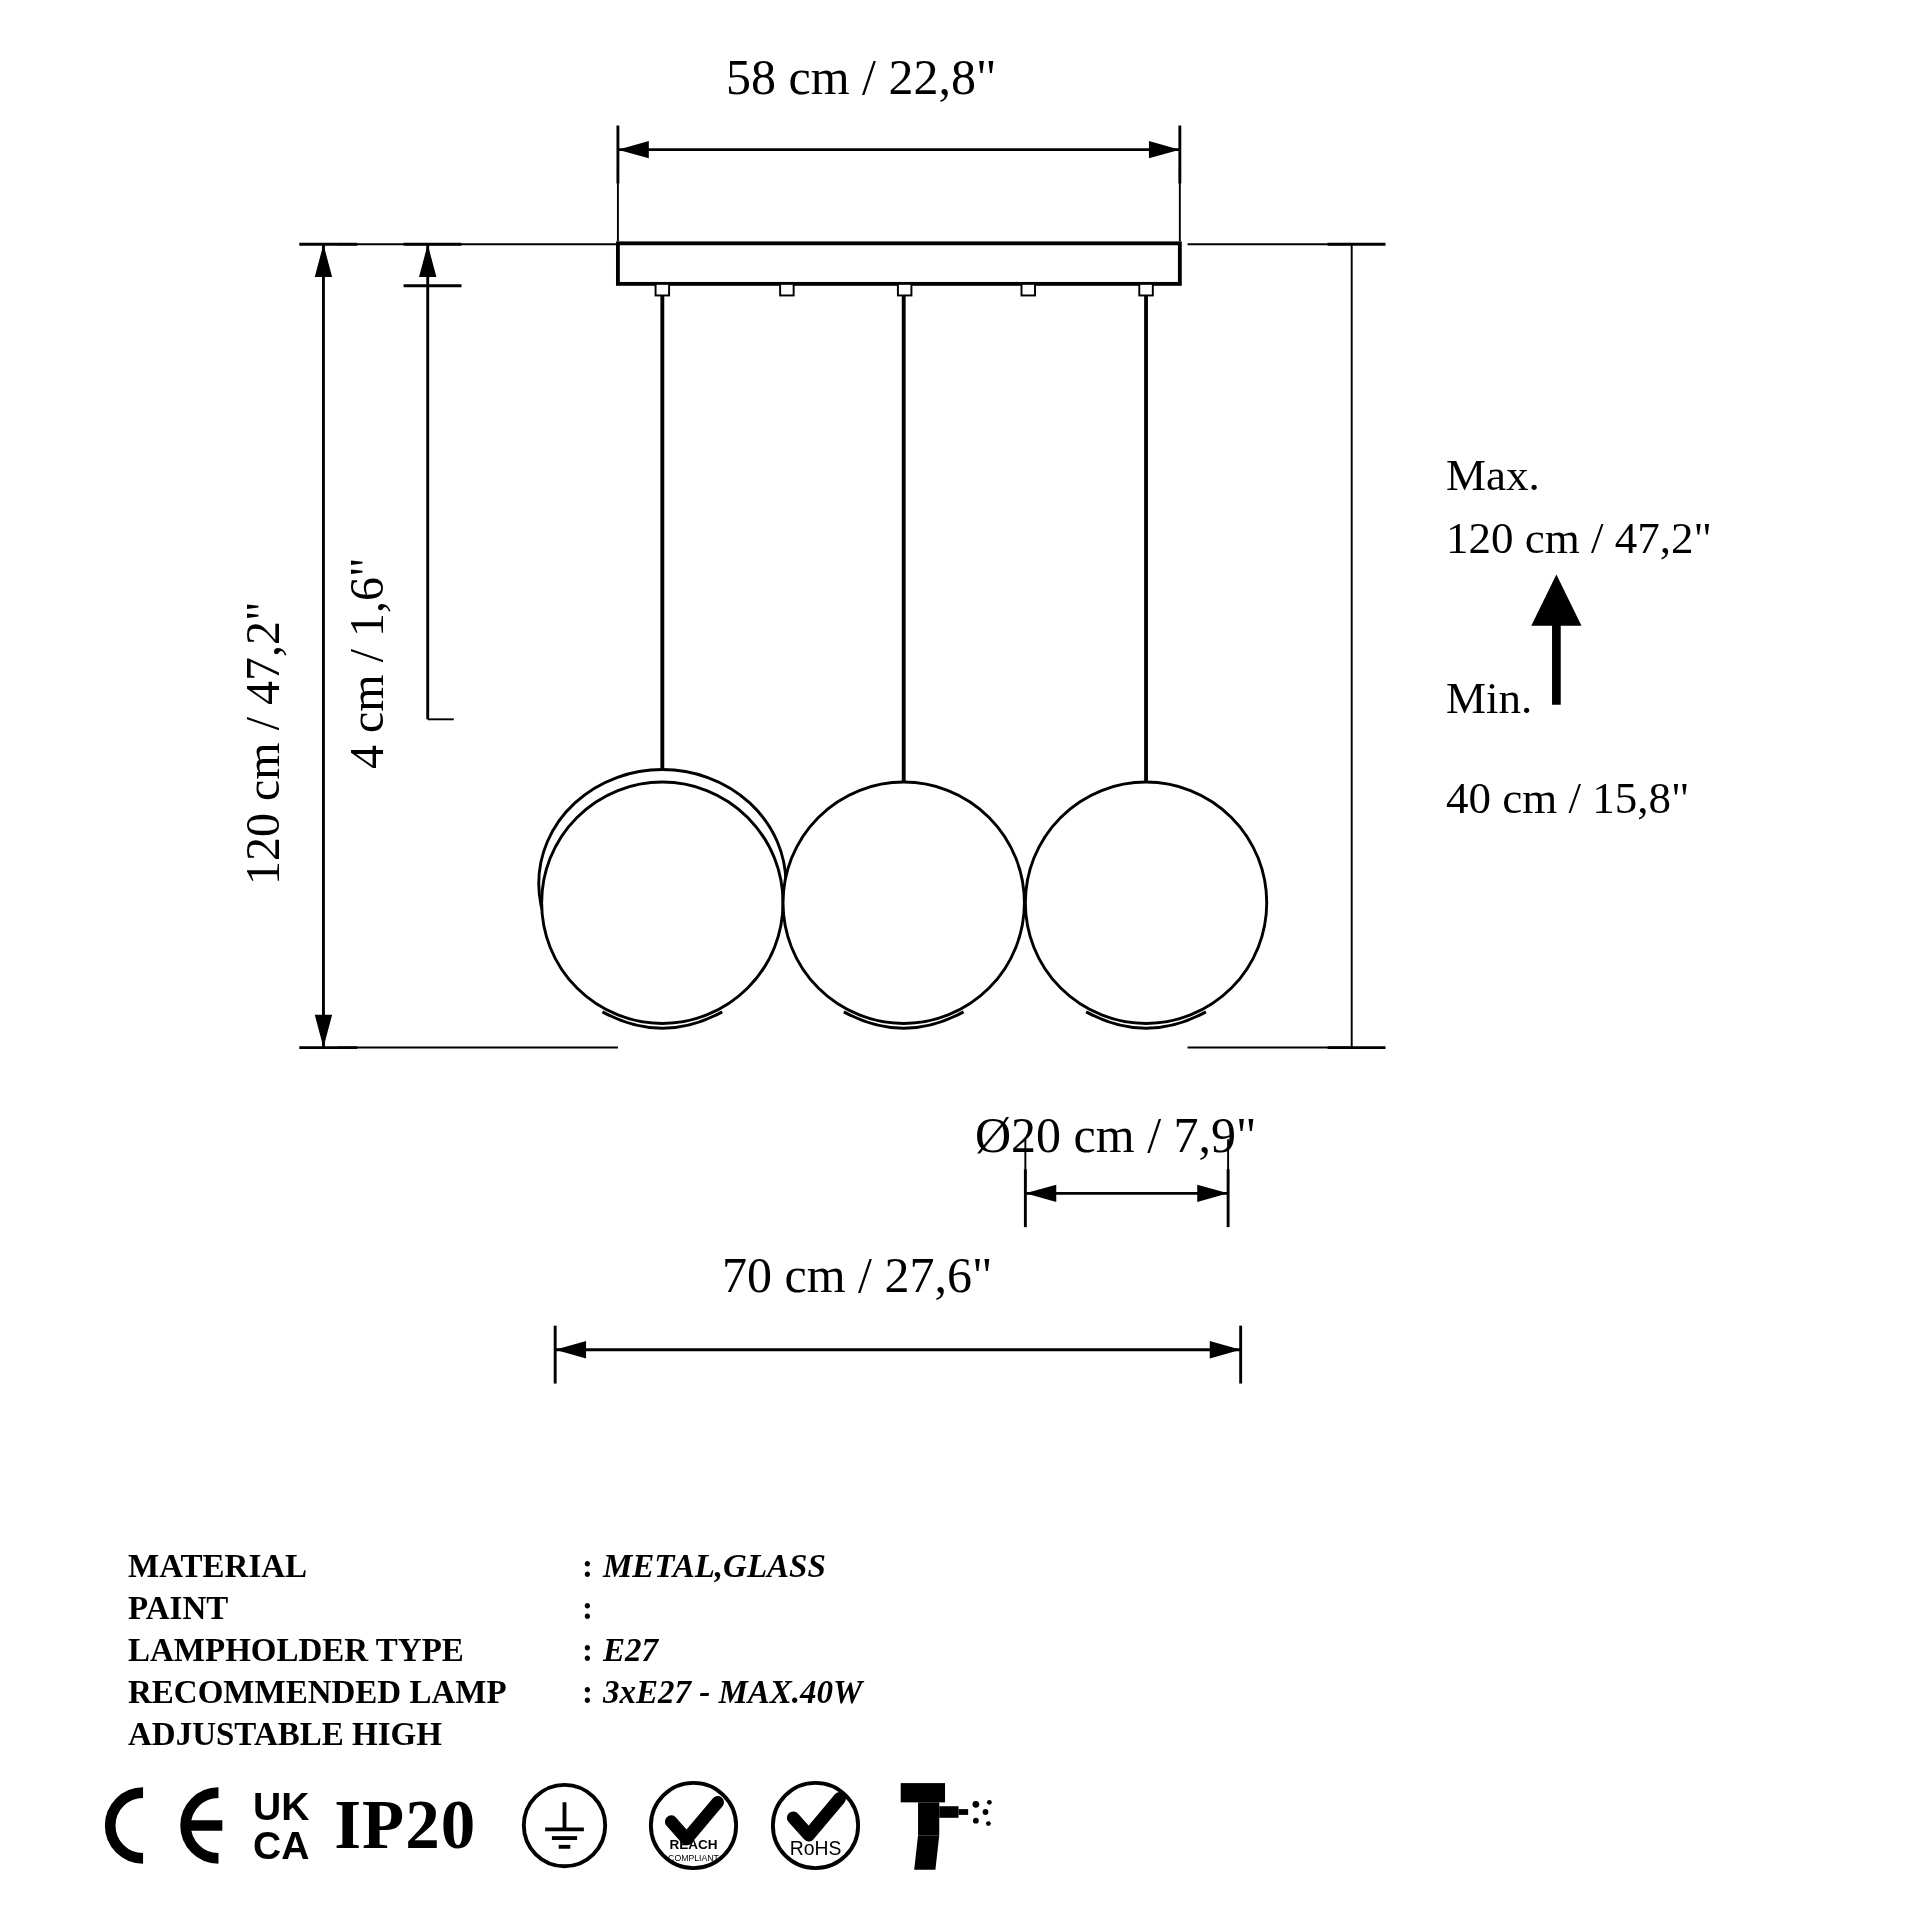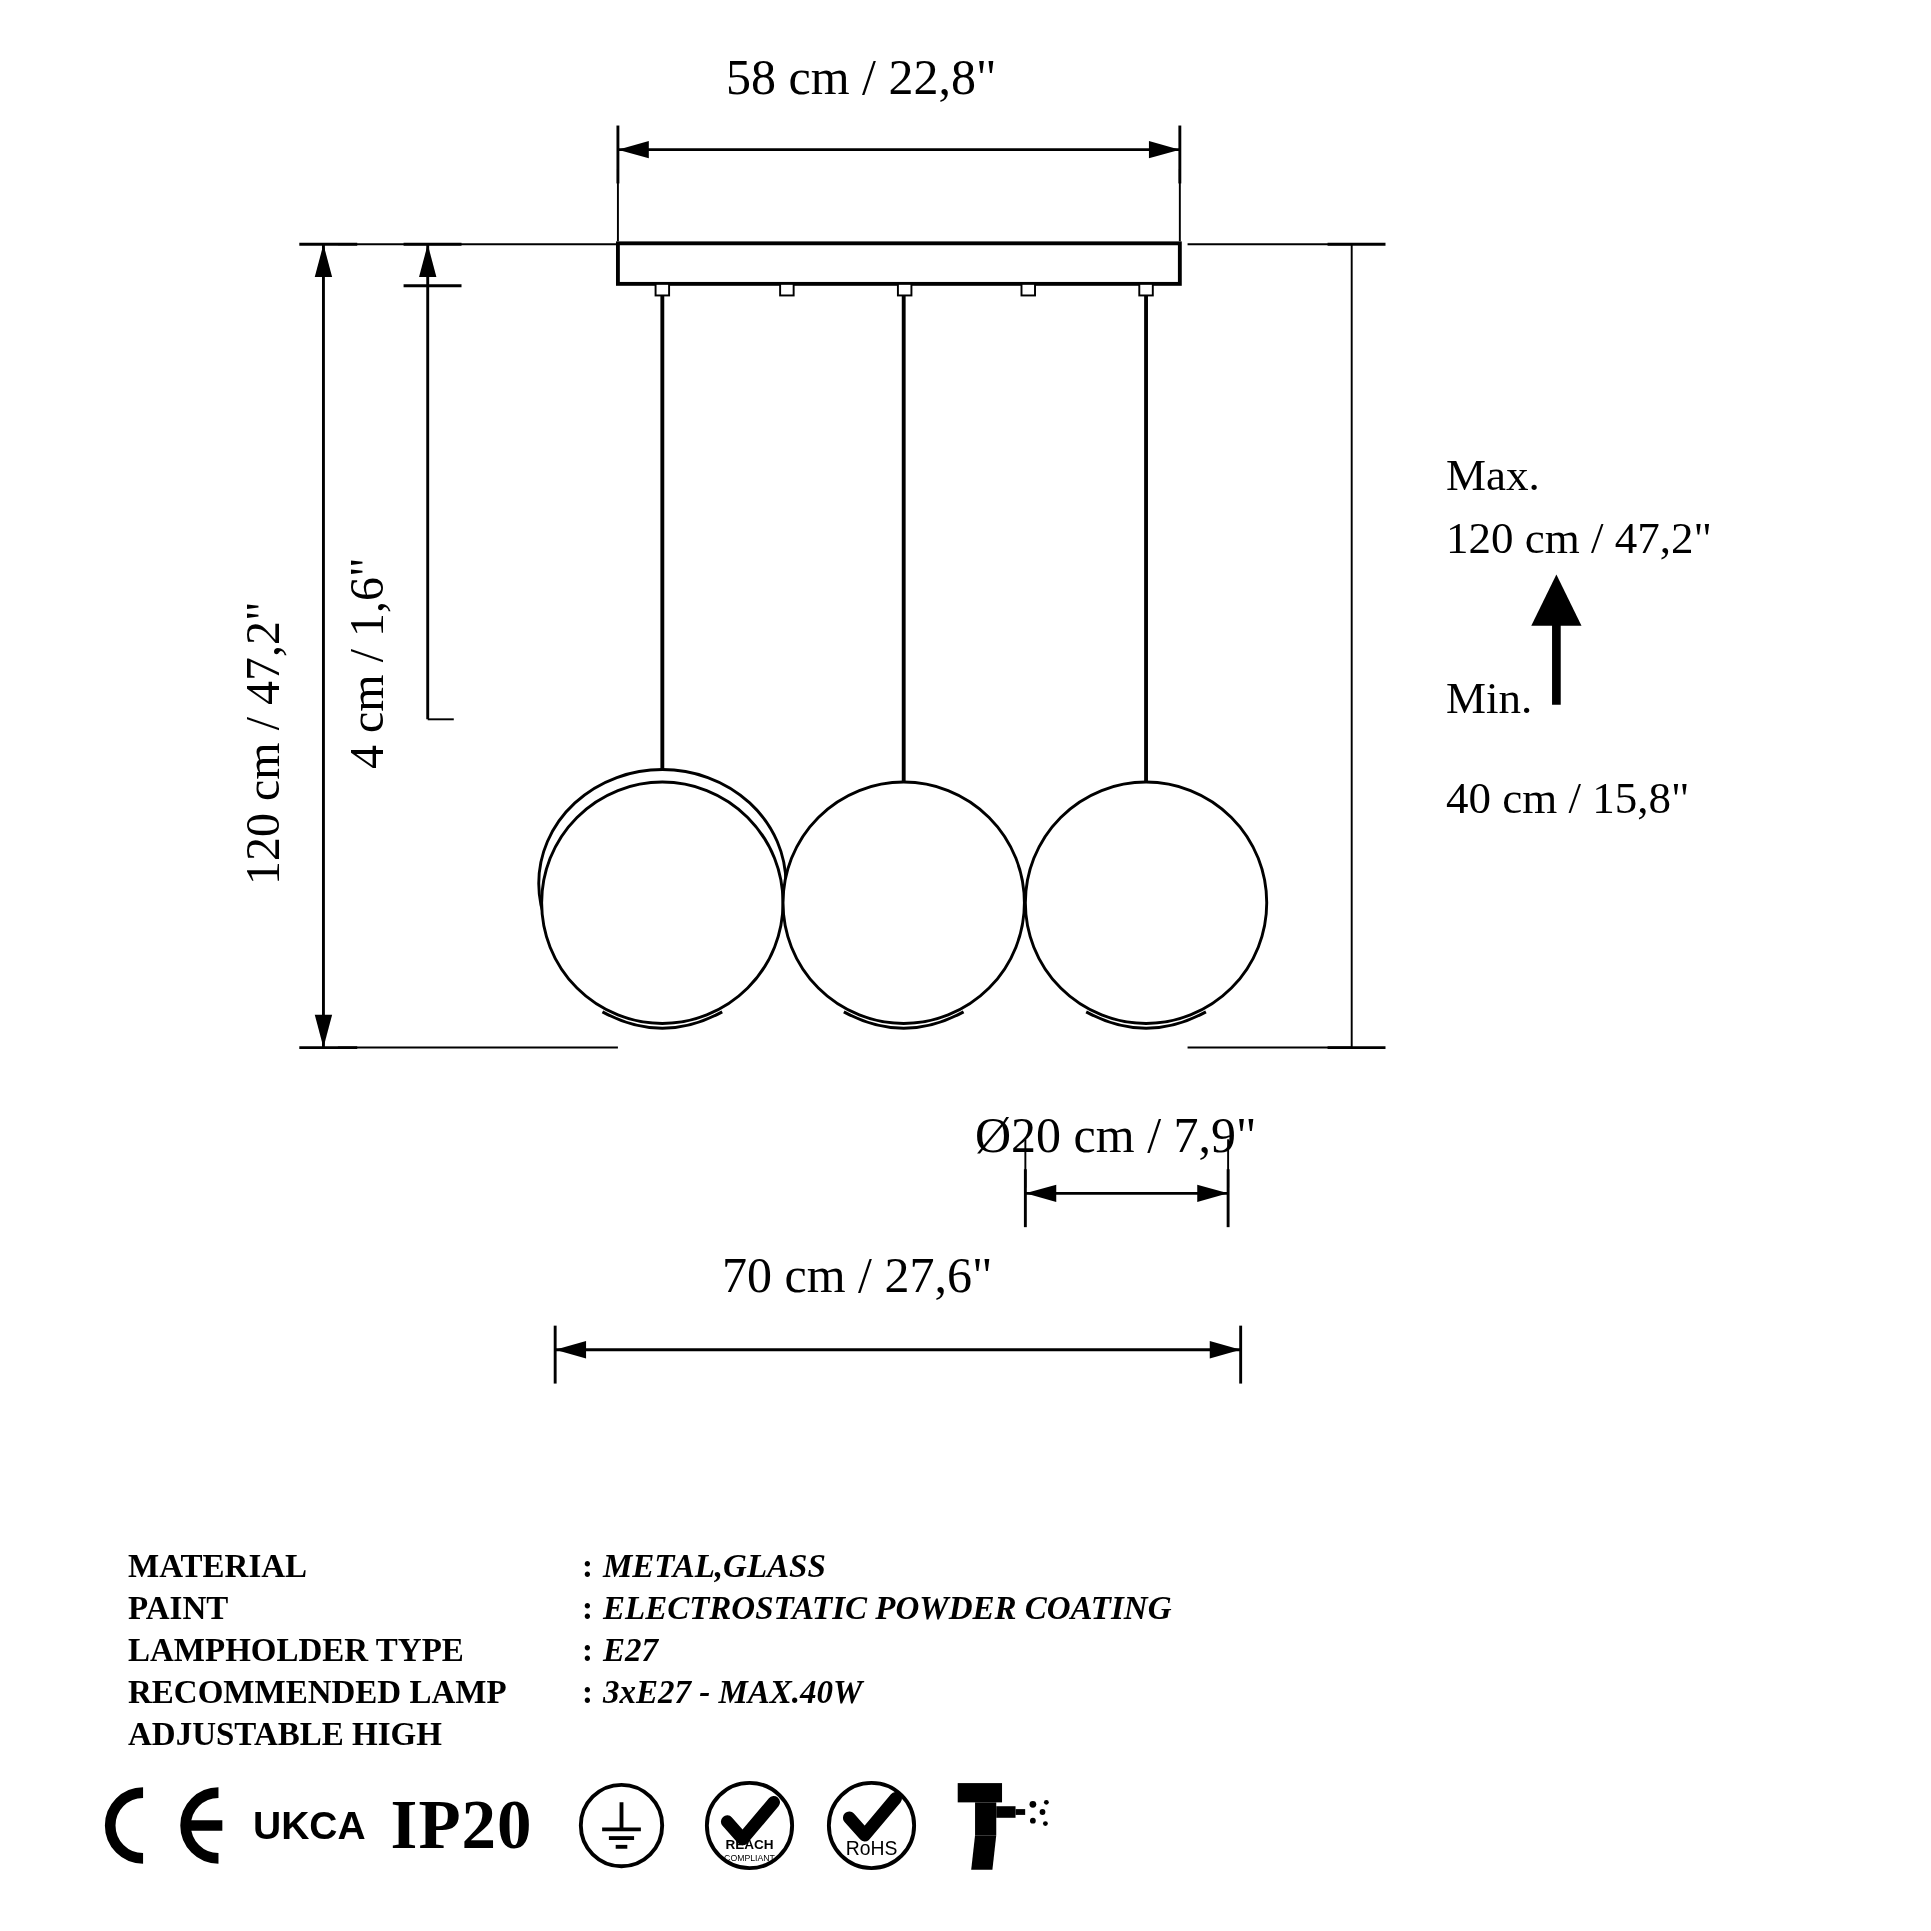--- a/index.html
+++ b/index.html
@@ -191,21 +191,20 @@
 
   <div class="spec-table">
     <div class="spec-row">
       <span class="spec-key">MATERIAL</span>
       <span class="spec-colon">:</span>
       <span class="spec-val">METAL,GLASS</span>
     </div>
     <div class="spec-row">
       <span class="spec-key">PAINT</span>
       <span class="spec-colon">:</span>
-      <span class="spec-val">ELECTROSTATIC POWDER COATING</span>
     </div>
     <div class="spec-row">
       <span class="spec-key">LAMPHOLDER TYPE</span>
       <span class="spec-colon">:</span>
       <span class="spec-val">E27</span>
     </div>
     <div class="spec-row">
       <span class="spec-key">RECOMMENDED LAMP</span>
       <span class="spec-colon">:</span>
       <span class="spec-val">3xE27 - MAX.40W</span>
@@ -218,21 +217,21 @@
   </div>
 
   <div class="cert-row">
 
     <svg width="145" height="89" viewBox="0 0 150 92">
       <path d="M58,12 A34,34 0 1,0 58,80" stroke="#000" stroke-width="11" fill="none"></path>
       <path d="M136,12 A34,34 0 1,0 136,80" stroke="#000" stroke-width="11" fill="none"></path>
       <line x1="104" y1="46" x2="140" y2="46" stroke="#000" stroke-width="11"></line>
     </svg>
 
-    <div style="display:flex; flex-direction:row; line-height:39px;">
+    <div style="display:flex; flex-direction:column; line-height:39px;">
       <span class="uka-text">UK</span>
       <span class="uka-text">CA</span>
     </div>
 
     <span class="ip-text" style="margin-left:3.9px;">IP20</span>
 
     <svg width="93" height="93" viewBox="0 0 96 96" style="margin-left:21px;">
       <circle cx="48" cy="48" r="42" stroke="#000" stroke-width="4" fill="none"></circle>
       <line x1="48" y1="24" x2="48" y2="52" stroke="#000" stroke-width="4"></line>
       <line x1="28" y1="52" x2="68" y2="52" stroke="#000" stroke-width="4"></line>

